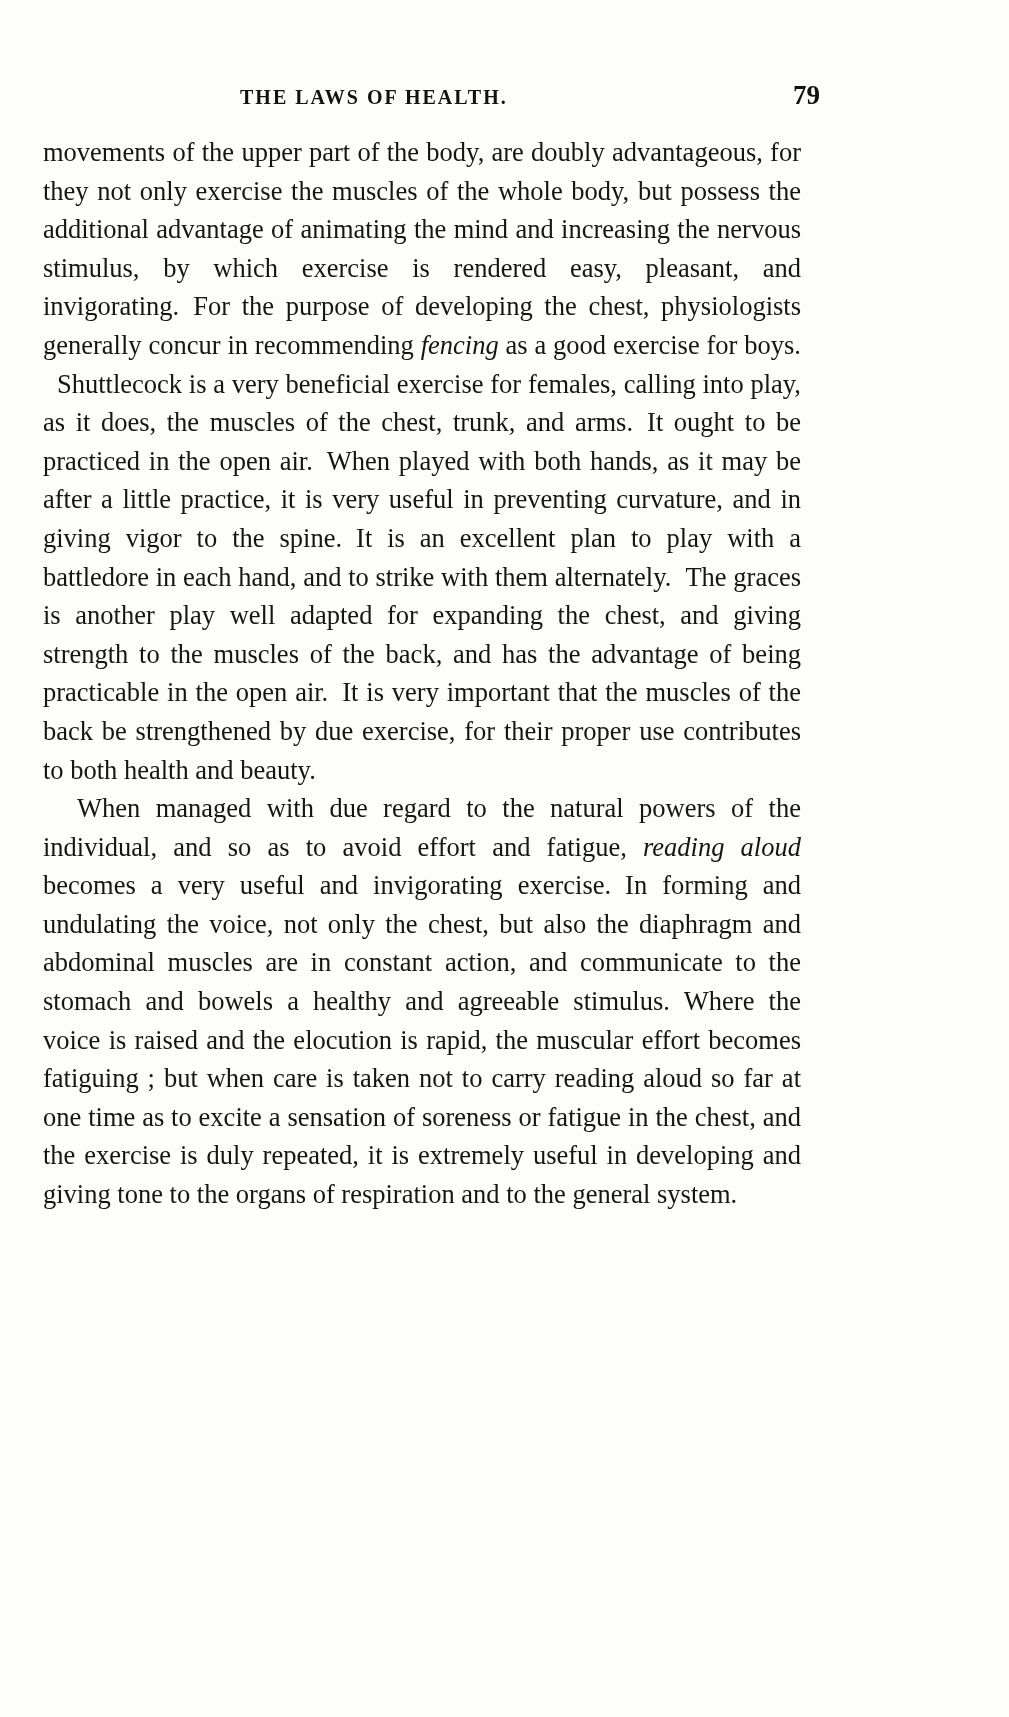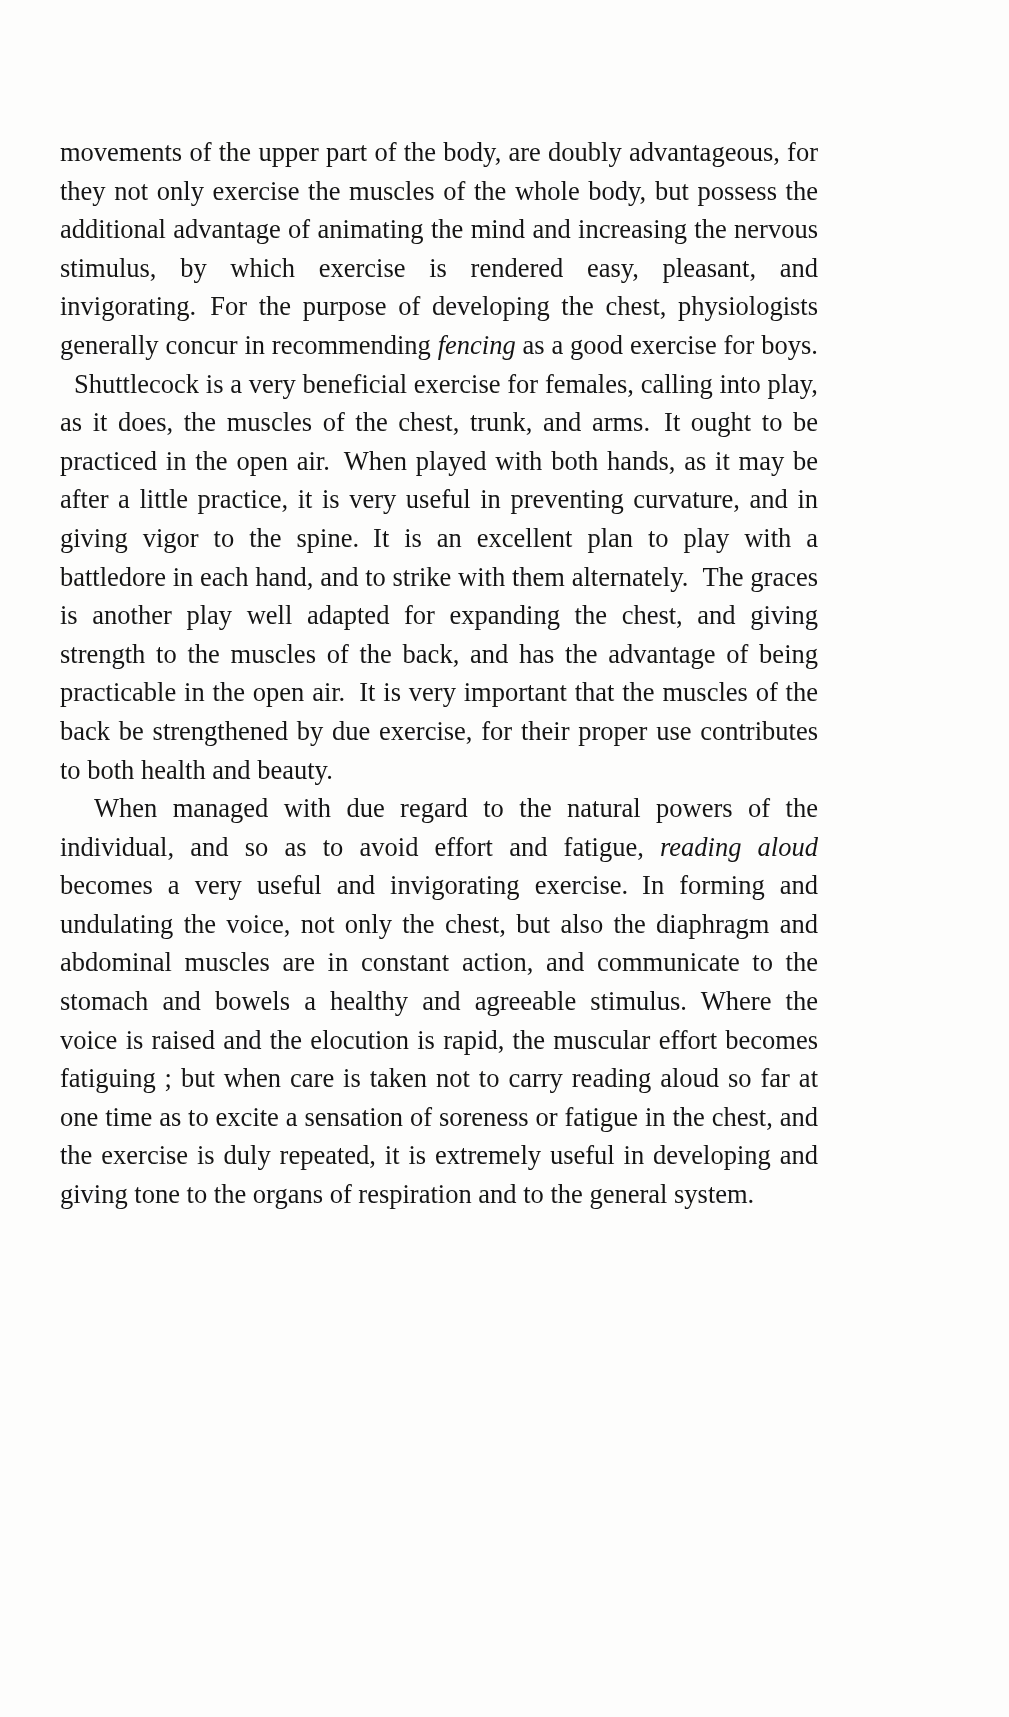--- a/index.html
+++ b/index.html
@@ -41,21 +41,21 @@
     margin-left: 180px;
   }
   .folio {
     font-family: "Liberation Serif", serif;
     font-size: 27px;
     font-weight: 700;
     color: #111;
   }
   .body-text {
     position: absolute;
-    left: 60px;
+    left: 43px;
     top: 133px;
     width: 758px;
     font-size: 26.5px;
     line-height: 38.6px;
     text-align: justify;
     text-justify: inter-word;
     color: #151515;
   }
   .body-text p {
     margin: 0;
@@ -69,19 +69,23 @@
   .sp {
     display: inline-block;
     width: 14px;
   }
 </style>
 </head>
 <body>
 
 <div class="page">
 
+  <div class="header">
+    <div class="running-head">THE LAWS OF HEALTH.</div>
+    <div class="folio">79</div>
+  </div>
 
   <div class="body-text">
       <p>movements of the upper part of the body, are doubly advantageous, for they not only exercise the muscles of the whole body, but possess the additional advantage of animating the mind and increasing the nervous stimulus, by which exercise is rendered easy, pleasant, and invigorating.<span class="sp"></span>For the purpose of developing the chest, physiologists generally concur in recommending <span class="it">fencing</span> as a good exercise for boys.<span class="sp"></span>Shuttlecock is a very beneficial exercise for females, calling into play, as it does, the muscles of the chest, trunk, and arms.<span class="sp"></span>It ought to be practiced in the open air.<span class="sp"></span>When played with both hands, as it may be after a little practice, it is very useful in preventing curvature, and in giving vigor to the spine.<span class="sp"></span>It is an excellent plan to play with a battledore in each hand, and to strike with them alternately.<span class="sp"></span>The graces is another play well adapted for expanding the chest, and giving strength to the muscles of the back, and has the advantage of being practicable in the open air.<span class="sp"></span>It is very important that the muscles of the back be strengthened by due exercise, for their proper use contributes to both health and beauty.</p>
       <p class="indent">When managed with due regard to the natural powers of the individual, and so as to avoid effort and fatigue, <span class="it">reading aloud</span> becomes a very useful and invigorating exercise.<span class="sp"></span>In forming and undulating the voice, not only the chest, but also the diaphragm and abdominal muscles are in constant action, and communicate to the stomach and bowels a healthy and agreeable stimulus.<span class="sp"></span>Where the voice is raised and the elocution is rapid, the muscular effort becomes fatiguing ; but when care is taken not to carry reading aloud so far at one time as to excite a sensation of soreness or fatigue in the chest, and the exercise is duly repeated, it is extremely useful in developing and giving tone to the organs of respiration and to the general system.</p>
     </div>
 
 </div>
 
 </body></html>

